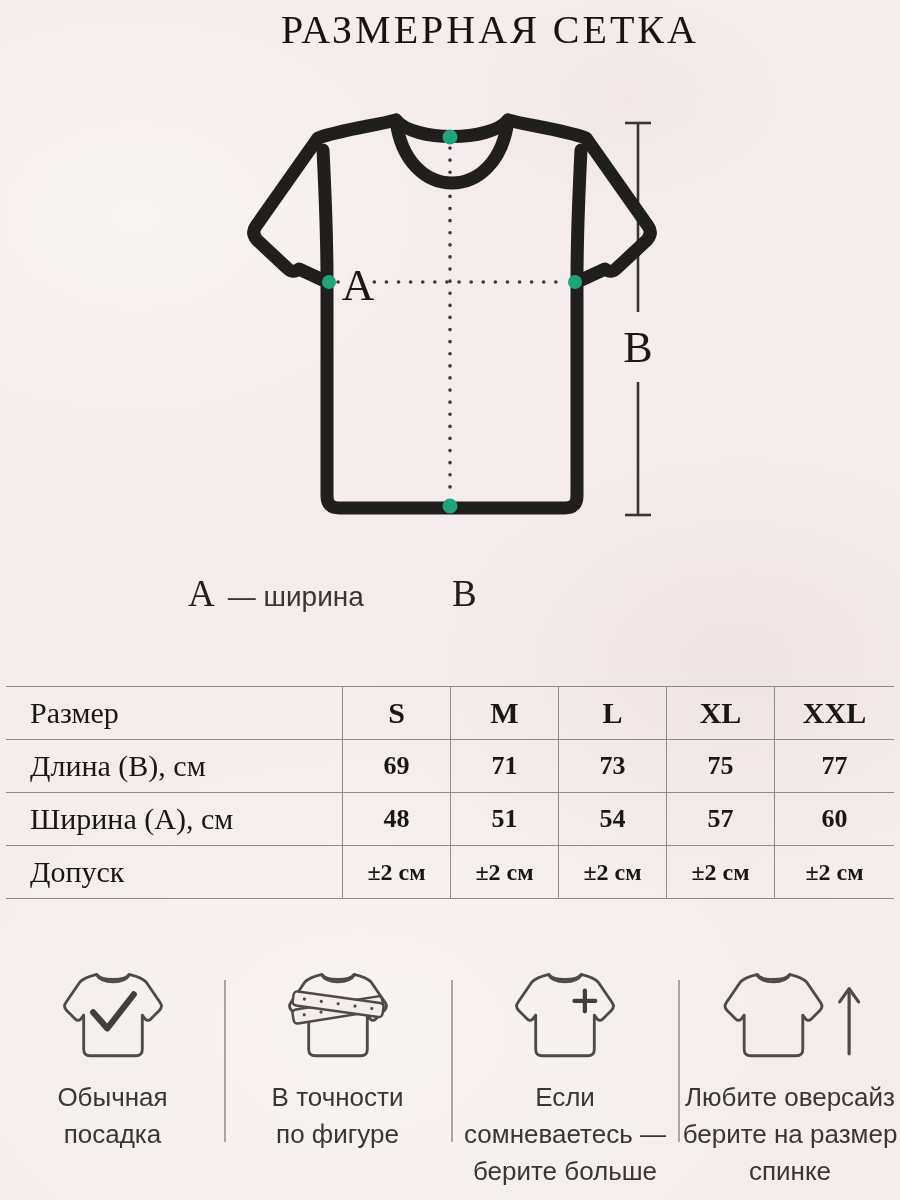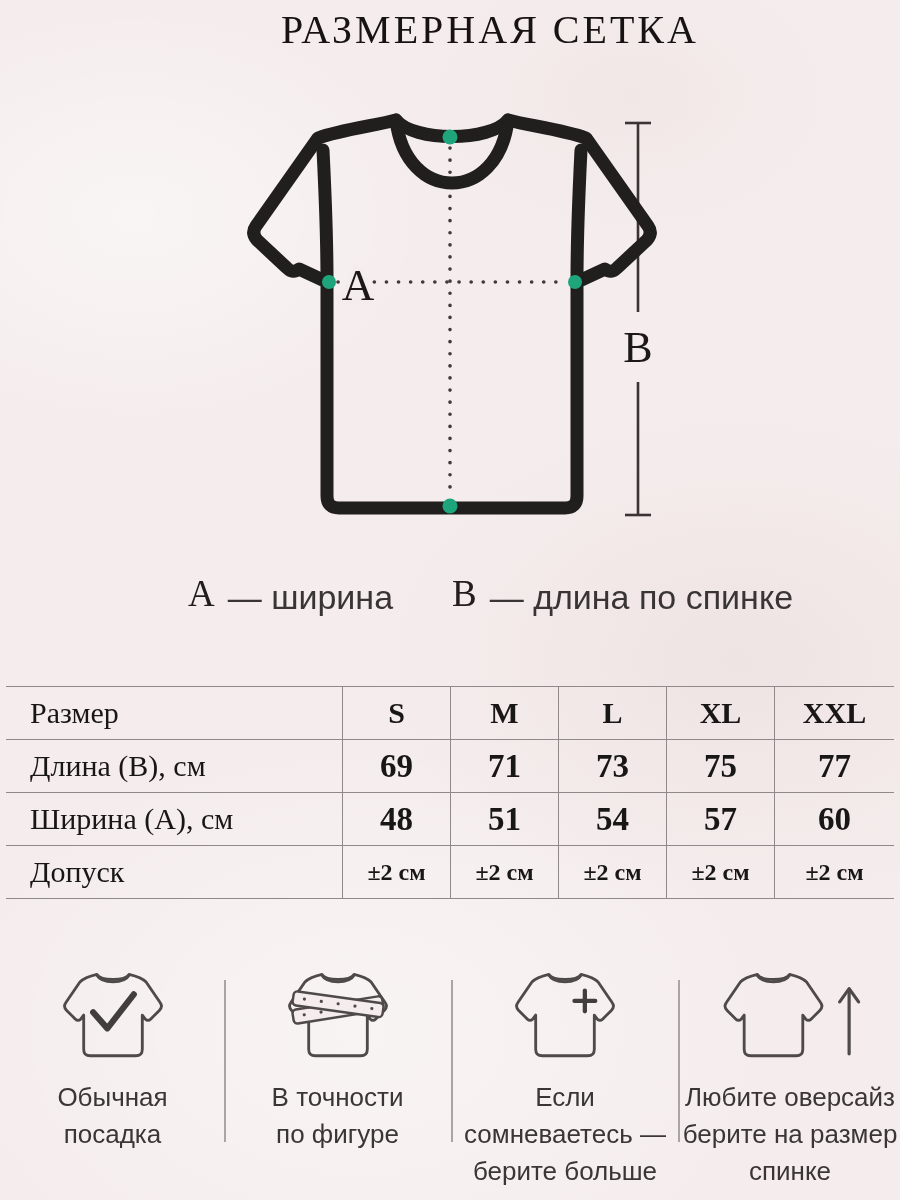--- a/index.html
+++ b/index.html
@@ -30,41 +30,41 @@
   
   .legend-item{position:absolute;display:flex;align-items:flex-start;}
   .legend-a{left:188px;top:576px;}
   .legend-b{left:452px;top:576px;}
   .legend-letter{
     font-family:"Liberation Serif", serif;
     font-size:37px;line-height:36px;color:#221e1e;
   }
   .legend-lines{margin-left:13px;margin-top:4px;}
   .legend-line{
-    font-size:34px;line-height:34px;color:#3a3535;
+    font-size:28px;line-height:34px;color:#3a3535;
     white-space:pre-line;
   }
   
   .size-table{
     position:absolute;left:6px;top:686px;width:888px;
     display:grid;
     grid-template-columns:336px 108px 108px 108px 108px 1fr;
     grid-auto-rows:53px;
     border-top:1px solid #8f8989;
   }
   .t-cell{
     display:flex;align-items:center;
     border-bottom:1px solid #8f8989;
     font-family:Liberation Serif, serif;
     color:#191616;
   }
   .t-cell.mid{justify-content:center;border-left:1px solid #8f8989;}
   .t-label{padding-left:24px;font-size:30px;}
   .t-size{font-size:30px;font-weight:700;}
-  .t-val{font-size:33px;font-weight:700;}
+  .t-val{font-size:26px;font-weight:700;}
   .t-tol{font-size:24px;font-weight:700;}
   
   .fit-guide{
     position:absolute;left:0;top:960px;width:800px;height:230px;
     display:grid;
     grid-template-columns:225px 225px 230px 220px;
   }
   .fit-cell{
     display:flex;flex-direction:column;align-items:center;
     padding-top:5px;
@@ -137,23 +137,20 @@
   </svg>
 
   <div class="legend-item legend-a">
     <span class="legend-letter">А</span>
     <span class="legend-lines">
       <span class="legend-line" style="display:block">— ширина</span>
     </span>
   </div>
   <div class="legend-item legend-b">
     <span class="legend-letter">В</span>
-    <span class="legend-lines">
-      <span class="legend-line" style="display:block">— длина по спинке</span>
-    </span>
   </div>
 
   <div class="size-table">
 
     <div class="t-cell t-label">Размер</div>
     <div class="t-cell mid t-size">S</div>
     <div class="t-cell mid t-size">M</div>
     <div class="t-cell mid t-size">L</div>
     <div class="t-cell mid t-size">XL</div>
     <div class="t-cell mid t-size">XXL</div>

